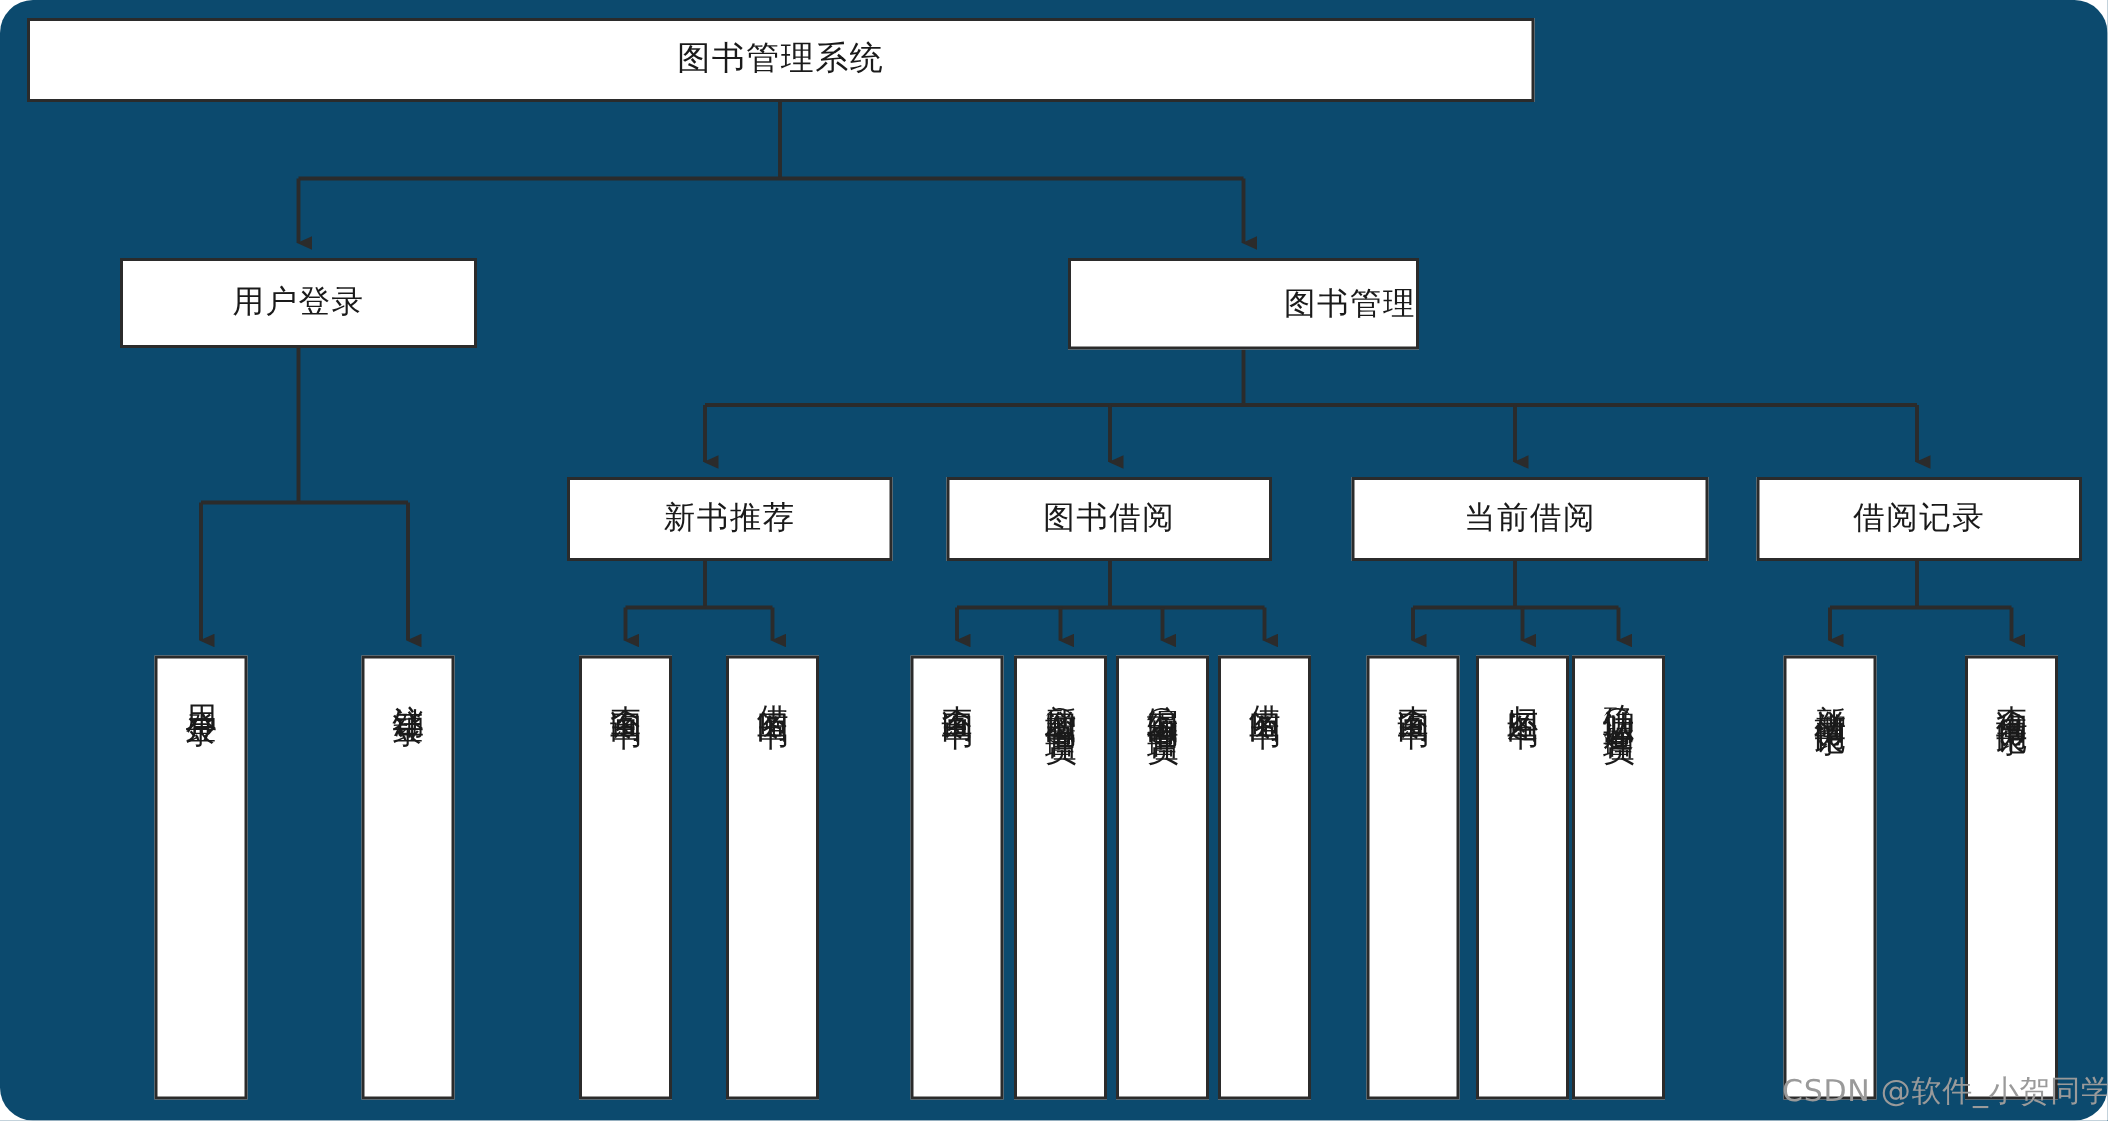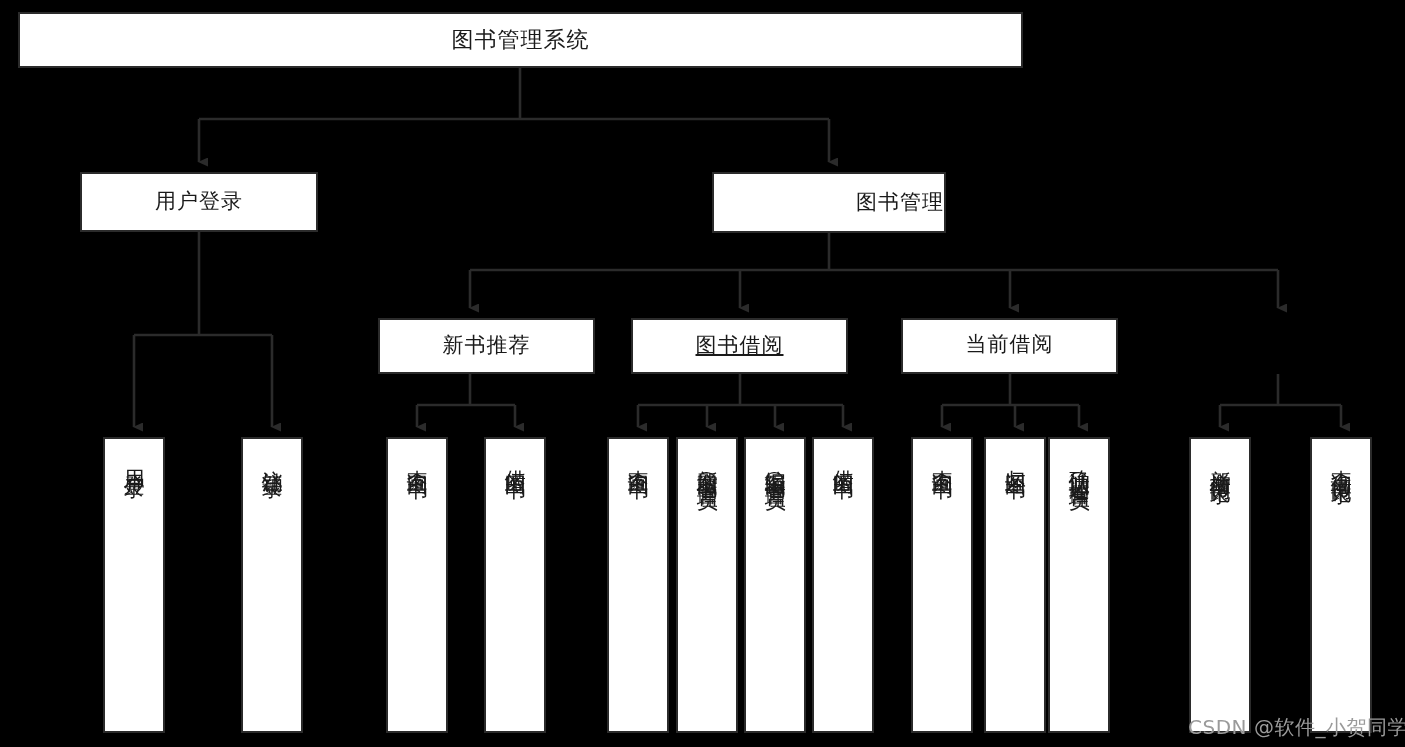--- a/index.html
+++ b/index.html
@@ -8,22 +8,23 @@
     padding: 0;
     background: #ffffff;
   }
   body {
     font-family: "DejaVu Sans", "Liberation Sans", sans-serif;
   }
   #diagram-root {
     position: relative;
     width: 1405px;
     height: 747px;
-    background: #000000;
+    background: #0c4a6e;
     overflow: hidden;
+    border-radius: 22px;
   }
   #edge-layer {
     position: absolute;
     left: 0;
     top: 0;
     width: 1405px;
     height: 747px;
     pointer-events: none;
   }
   .node {
@@ -128,28 +129,31 @@
   </div>
 
   <div class="node node-h" style="left:712px; top:172px; width:234px; height:61px;justify-content:flex-end;">
     <span class="node-label">图书管理</span>
   </div>
 
   <div class="node node-h" style="left:378px; top:318px; width:217px; height:56px;">
     <span class="node-label">新书推荐</span>
   </div>
 
-  <div class="node node-h" style="left:631px; top:318px; width:217px; height:56px;text-decoration:underline;">
+  <div class="node node-h" style="left:631px; top:318px; width:217px; height:56px;">
     <span class="node-label">图书借阅</span>
   </div>
 
-  <div class="node node-h" style="left:901px; top:318px; width:217px; height:56px;font-family:Liberation Mono, monospace;">
+  <div class="node node-h" style="left:901px; top:318px; width:238px; height:56px;">
     <span class="node-label">当前借阅</span>
   </div>
 
+  <div class="node node-h" style="left:1171px; top:318px; width:217px; height:56px;">
+    <span class="node-label">借阅记录</span>
+  </div>
 
   <div class="node node-v" style="left:103px; top:437px; width:62px; height:296px;">
     <span class="node-label">用户登录</span>
   </div>
 
   <div class="node node-v" style="left:241px; top:437px; width:62px; height:296px;">
     <span class="node-label">注销登录</span>
   </div>
 
   <div class="node node-v" style="left:386px; top:437px; width:62px; height:296px;">

